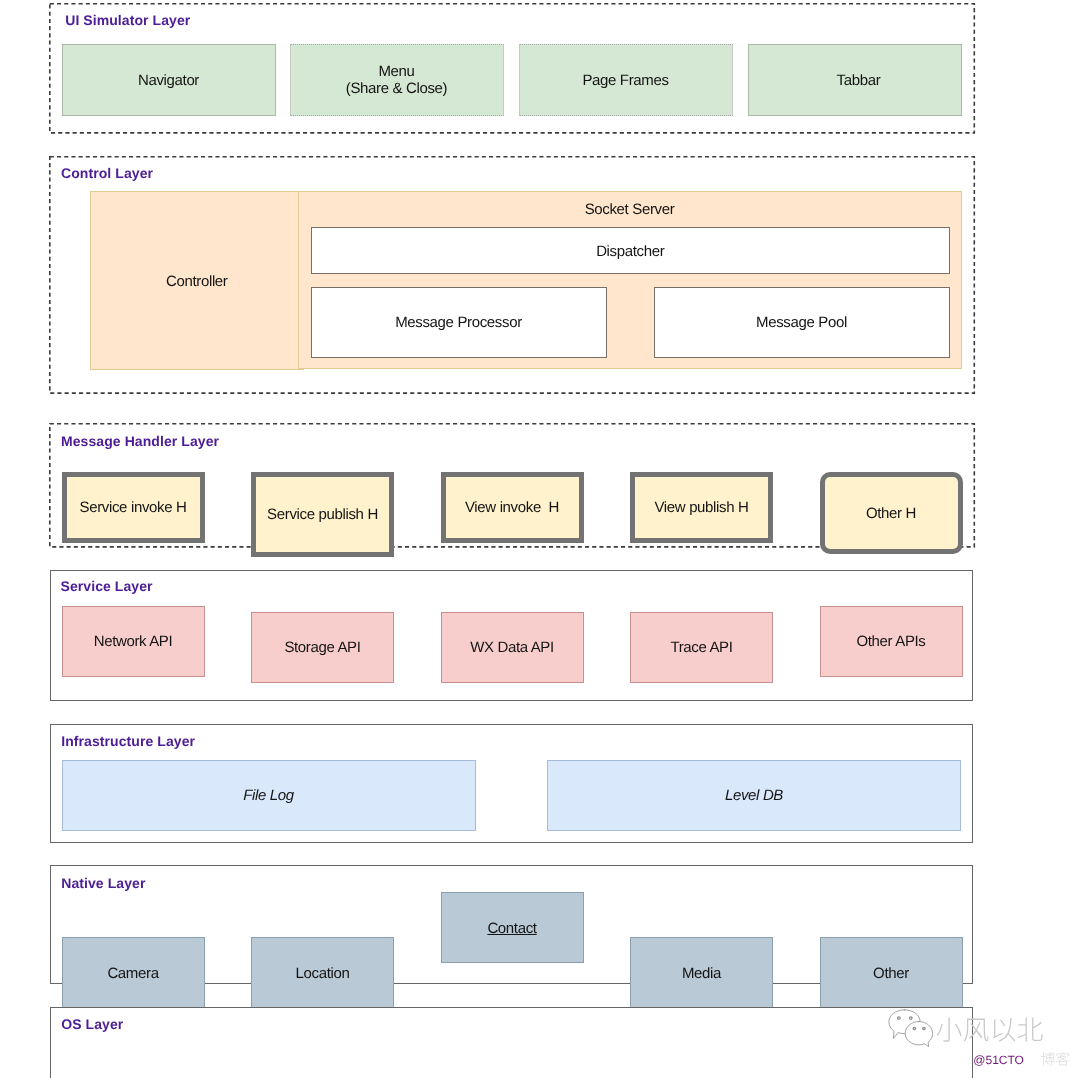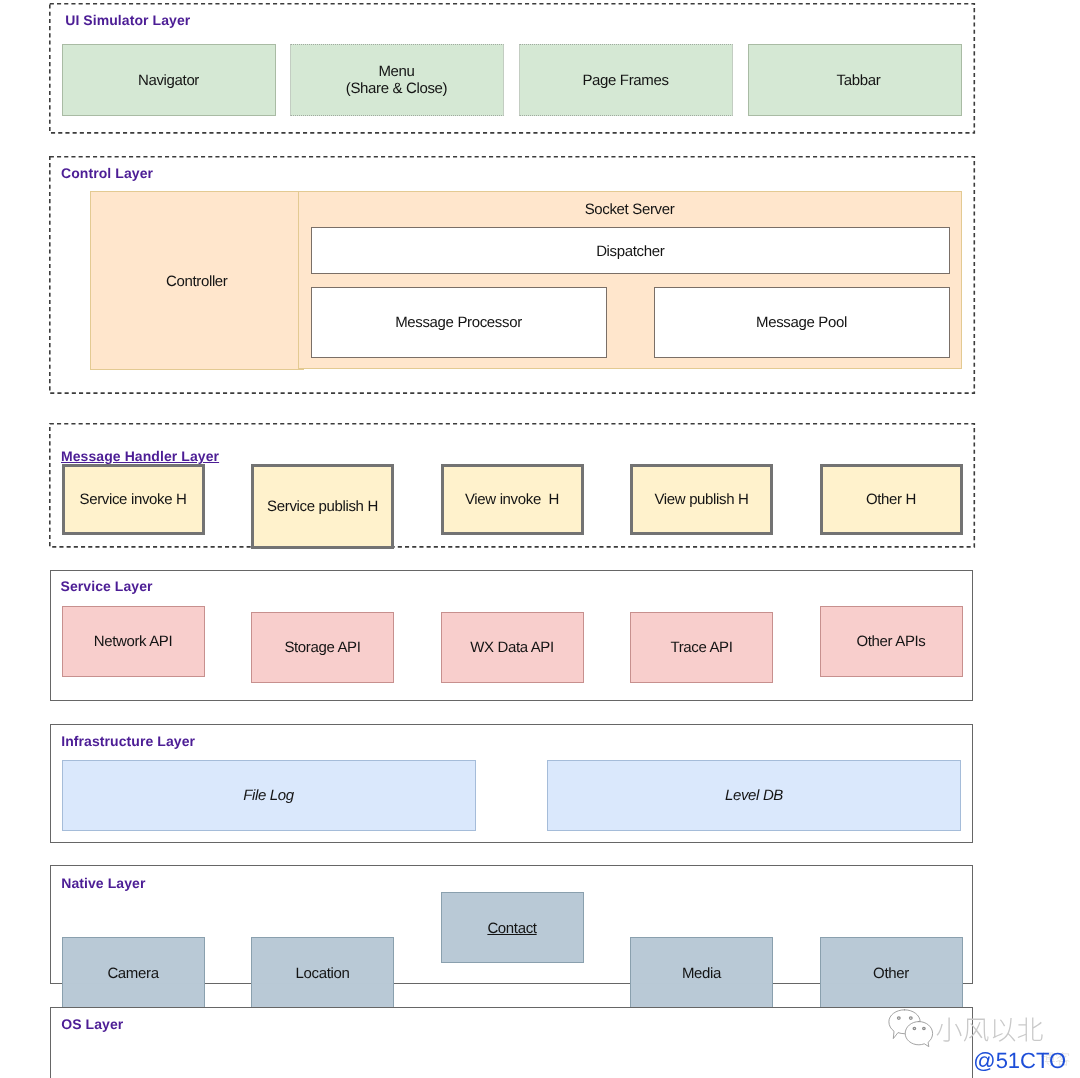--- a/index.html
+++ b/index.html
@@ -22,21 +22,21 @@
   }
   .node{position:absolute;box-sizing:border-box;display:flex;transform:translateZ(0);
         align-items:center;justify-content:center;text-align:center;
         padding-top:2px;
         font-size:15px;letter-spacing:-0.35px;color:#141414;line-height:17.6px;white-space:pre-wrap;-webkit-font-smoothing:antialiased;}
   .n-green{background:rgba(213,232,212,0.996);border:1px solid #a9bba4;}
   .n-green-dot{background:rgba(213,232,212,0.996);border:1px solid #c3cdc2;
                border-top:1px dotted #a0aaa0;border-bottom:1px dotted #a0aaa0;}
   .n-orange{background:rgba(255,230,204,0.996);border:1px solid #e3ca92;}
   .n-white{background:rgba(255,255,255,0.996);border:1px solid #7a6f67;}
-  .n-yellow{background:rgba(255,242,204,0.996);border:3px solid #737373;}
+  .n-yellow{background:rgba(255,242,204,0.996);border:5px solid #737373;margin-top:8px;}
   .n-red{background:rgba(248,206,204,0.996);border:1px solid #c7908e;}
   .n-blue{background:rgba(218,232,252,0.996);border:1px solid #a5bcd9;font-style:italic;}
   .n-gray{background:rgba(185,201,214,0.996);border:1px solid #8aa0ae;margin-top:36px;}
   .wm{position:absolute;color:#cfcfcf;white-space:nowrap;}
 </style>
 </head>
 <body>
 
 <div id="canvas">
 
@@ -56,26 +56,26 @@
   <div class="layer-title" style="left:61px;top:166px;">Control Layer</div>
   <div class="node n-orange" style="left:61.5px;top:191px;width:214.5px;height:179px;margin-left:28px;">Controller</div>
   <div class="node n-orange" style="left:297.5px;top:191px;width:664px;height:178px;align-items:flex-start;padding-top:8.5px;">Socket Server</div>
   <div class="node n-white" style="left:310.5px;top:227px;width:639.5px;height:47px;">Dispatcher</div>
   <div class="node n-white" style="left:310.5px;top:286.5px;width:296px;height:71.5px;">Message Processor</div>
   <div class="node n-white" style="left:653.5px;top:286.5px;width:296px;height:71.5px;">Message Pool</div>
 
   <svg class="layer" style="left:48px;top:422px;width:928px;height:128px;" width="928" height="128">
     <rect x="1.8" y="1.8" width="924.5" height="123.1" fill="none" stroke="#3c3c3c" stroke-width="1.6" stroke-dasharray="4.1 3.1"></rect>
   </svg>
-  <div class="layer-title" style="left:61px;top:449px;text-decoration:underline;">Message Handler Layer</div>
+  <div class="layer-title" style="left:61px;top:434px;">Message Handler Layer</div>
   <div class="node n-yellow" style="left:61.5px;top:463.5px;width:143px;height:71px;">Service invoke H</div>
   <div class="node n-yellow" style="left:251px;top:463.5px;width:143px;height:85px;">Service publish H</div>
   <div class="node n-yellow" style="left:440.5px;top:463.5px;width:143px;height:71px;">View invoke  H</div>
   <div class="node n-yellow" style="left:630px;top:463.5px;width:143px;height:71px;">View publish H</div>
-  <div class="node n-yellow" style="left:819.5px;top:463.5px;width:143px;height:71px;">Other H</div>
+  <div class="node n-yellow" style="left:819.5px;top:463.5px;width:143px;height:82px;border-radius:10px;">Other H</div>
 
   <div class="layer" style="left:49.5px;top:569.8px;width:923.5px;height:131px;border:1.1px solid #666;"></div>
   <div class="layer-title" style="left:60.5px;top:579.2px;">Service Layer</div>
   <div class="node n-red" style="left:61.5px;top:605.5px;width:143px;height:71px;">Network API</div>
   <div class="node n-red" style="left:251px;top:611.5px;width:143px;height:71px;">Storage API</div>
   <div class="node n-red" style="left:440.5px;top:611.5px;width:143px;height:71px;">WX Data API</div>
   <div class="node n-red" style="left:630px;top:611.5px;width:143px;height:71px;">Trace API</div>
   <div class="node n-red" style="left:819.5px;top:605.5px;width:143px;height:71px;">Other APIs</div>
 
   <div class="layer" style="left:49.5px;top:723.5px;width:923.5px;height:119.2px;border:1.1px solid #666;"></div>
@@ -106,15 +106,15 @@
       <ellipse cx="24.8" cy="12.1" rx="1.35" ry="1.2"></ellipse>
       <ellipse cx="28.4" cy="22.4" rx="1.25" ry="1.1"></ellipse>
       <ellipse cx="37.9" cy="22.4" rx="1.25" ry="1.1"></ellipse>
     </g>
   </svg>
   <svg style="position:absolute;left:930px;top:1008px;width:150px;height:68px;" viewBox="0 0 150 68">
     <title>小风以北</title>
     <path fill="#c9c9c9" d="M18.4 9.5V31.5C18.4 32.1 18.2 32.2 17.7 32.3C17.2 32.3 15.3 32.3 13.2 32.2C13.4 32.7 13.6 33.3 13.7 33.6C16.2 33.7 17.8 33.6 18.6 33.4C19.4 33.2 19.8 32.7 19.8 31.5V9.5ZM25 16.2C27.4 20 29.6 25.1 30.3 28.2L31.7 27.7C31 24.5 28.6 19.5 26.2 15.7ZM11.4 15.9C10.6 19.6 9.1 24.2 6.5 27.1C6.9 27.3 7.4 27.6 7.7 27.8C10.3 24.8 11.9 20 12.8 16.1Z M37 10.6V18.9C37 23 36.7 28.7 33.8 32.7C34.1 32.9 34.6 33.3 34.8 33.6C37.9 29.4 38.3 23.2 38.3 18.9V11.9H53.6C53.7 25.9 53.6 33.3 56.8 33.3C58 33.3 58.3 32.3 58.5 28.7C58.2 28.5 57.8 28.2 57.5 27.9C57.5 30.2 57.3 32 56.9 32C54.9 32 54.9 22.9 54.9 10.6ZM49.4 14C48.6 16.4 47.5 18.8 46.2 21.1C44.6 19 42.9 17 41.3 15.2L40.1 15.8C41.9 17.7 43.8 20 45.5 22.3C43.6 25.4 41.3 28 38.9 29.5C39.3 29.8 39.7 30.2 40 30.6C42.3 28.9 44.5 26.4 46.4 23.4C48.3 26 50.1 28.5 51.2 30.3L52.5 29.6C51.2 27.6 49.2 24.9 47.1 22.1C48.5 19.7 49.6 17 50.5 14.3Z M69.8 12C71.5 14 73.2 16.7 74 18.5L75.2 17.8C74.4 16.1 72.6 13.4 70.9 11.4ZM80.4 10.1C79.7 22.4 77.8 29.1 68.7 32.7C69 32.9 69.5 33.5 69.7 33.8C73.7 32 76.4 29.7 78.2 26.6C80.5 28.9 83 31.7 84.2 33.5L85.4 32.7C84 30.7 81.2 27.8 78.8 25.5C80.6 21.7 81.3 16.7 81.7 10.1ZM63.4 30.6C64 30.1 64.9 29.6 72.7 26.1C72.6 25.8 72.5 25.2 72.4 24.9L65.4 28V11.3H64.1V27.4C64.1 28.5 63.1 29.3 62.7 29.5C62.9 29.8 63.3 30.3 63.4 30.6Z M87.6 28.9 88.3 30.1 95.6 27V33.4H96.9V9.6H95.6V16.2H88.4V17.5H95.6V25.7C92.7 26.9 89.7 28.1 87.6 28.9ZM110.8 13.8C109.1 15.5 106.2 17.5 103.4 19.1V9.6H102.1V30C102.1 32.3 102.8 32.9 104.9 32.9C105.5 32.9 109.2 32.9 109.7 32.9C112.1 32.9 112.5 31.3 112.7 26.6C112.3 26.5 111.8 26.2 111.4 25.9C111.2 30.4 111.1 31.7 109.7 31.7C108.8 31.7 105.6 31.7 105 31.7C103.7 31.7 103.4 31.4 103.4 30V20.4C106.4 18.7 109.6 16.7 111.8 14.9Z"></path>
     <path fill="#dcdcdc" d="M116.6 54.7C117.3 55.3 118.2 56.2 118.6 56.7L119.1 56.3C118.7 55.7 117.9 54.9 117.1 54.3ZM116.2 47.5V52.5H116.9V51.3H119.6V52.4H120.3V51.3H123.2V52.5H123.9V47.5H120.3V46.5H124.6V45.8H123.4L123.8 45.3C123.3 45 122.4 44.5 121.6 44.2L121.2 44.6C122 45 122.9 45.5 123.4 45.8H120.3V44.1H119.6V45.8H115.3V46.5H119.6V47.5ZM119.6 49.7V50.8H116.9V49.7ZM120.3 49.7H123.2V50.8H120.3ZM119.6 49.1H116.9V48.1H119.6ZM120.3 49.1V48.1H123.2V49.1ZM121.6 52V53.3H114.8V54H121.6V56.8C121.6 57 121.5 57 121.3 57.1C121.1 57.1 120.4 57.1 119.5 57.1C119.6 57.3 119.7 57.5 119.7 57.7C120.8 57.7 121.5 57.7 121.8 57.6C122.2 57.5 122.3 57.3 122.3 56.8V54H124.7V53.3H122.3V52ZM113 44.1V48.2H111V48.9H113V57.7H113.7V48.9H115.6V48.2H113.7V44.1Z M130.4 48.5H135.6C134.9 49.3 133.9 50 132.8 50.7C131.8 50 131 49.3 130.3 48.5ZM131 46.6C130.2 47.8 128.7 49.2 126.7 50.2C126.8 50.3 127.1 50.6 127.2 50.7C128.2 50.2 129.1 49.6 129.8 48.9C130.4 49.7 131.2 50.4 132.2 51C130.2 52.1 128 52.8 125.9 53.2C126 53.4 126.2 53.7 126.3 53.9C127.1 53.7 128 53.4 128.9 53.1V57.7H129.6V57.2H136.1V57.7H136.8V53.1H129C130.3 52.7 131.6 52.1 132.8 51.5C134.7 52.5 136.9 53.2 139.2 53.6C139.3 53.4 139.5 53.1 139.7 53C137.4 52.6 135.3 52 133.5 51C134.8 50.2 136 49.2 136.7 48.1L136.2 47.8L136.1 47.8H131C131.3 47.5 131.6 47.1 131.8 46.8ZM129.6 56.5V53.8H136.1V56.5ZM132 44.2C132.2 44.6 132.5 45.1 132.8 45.5H126.5V48.1H127.2V46.2H138.3V48.1H139.1V45.5H133.6C133.4 45 133 44.4 132.6 44Z"></path>
   </svg>
-  <div class="wm" style="left:973.3px;top:1051.5px;font-size:22px;color:#1d4ed8;line-height:17px;">@51CTO</div>
+  <div class="wm" style="left:973.3px;top:1051.5px;font-size:12px;color:#701a75;line-height:17px;">@51CTO</div>
 
 </div>
 
 </body></html>

